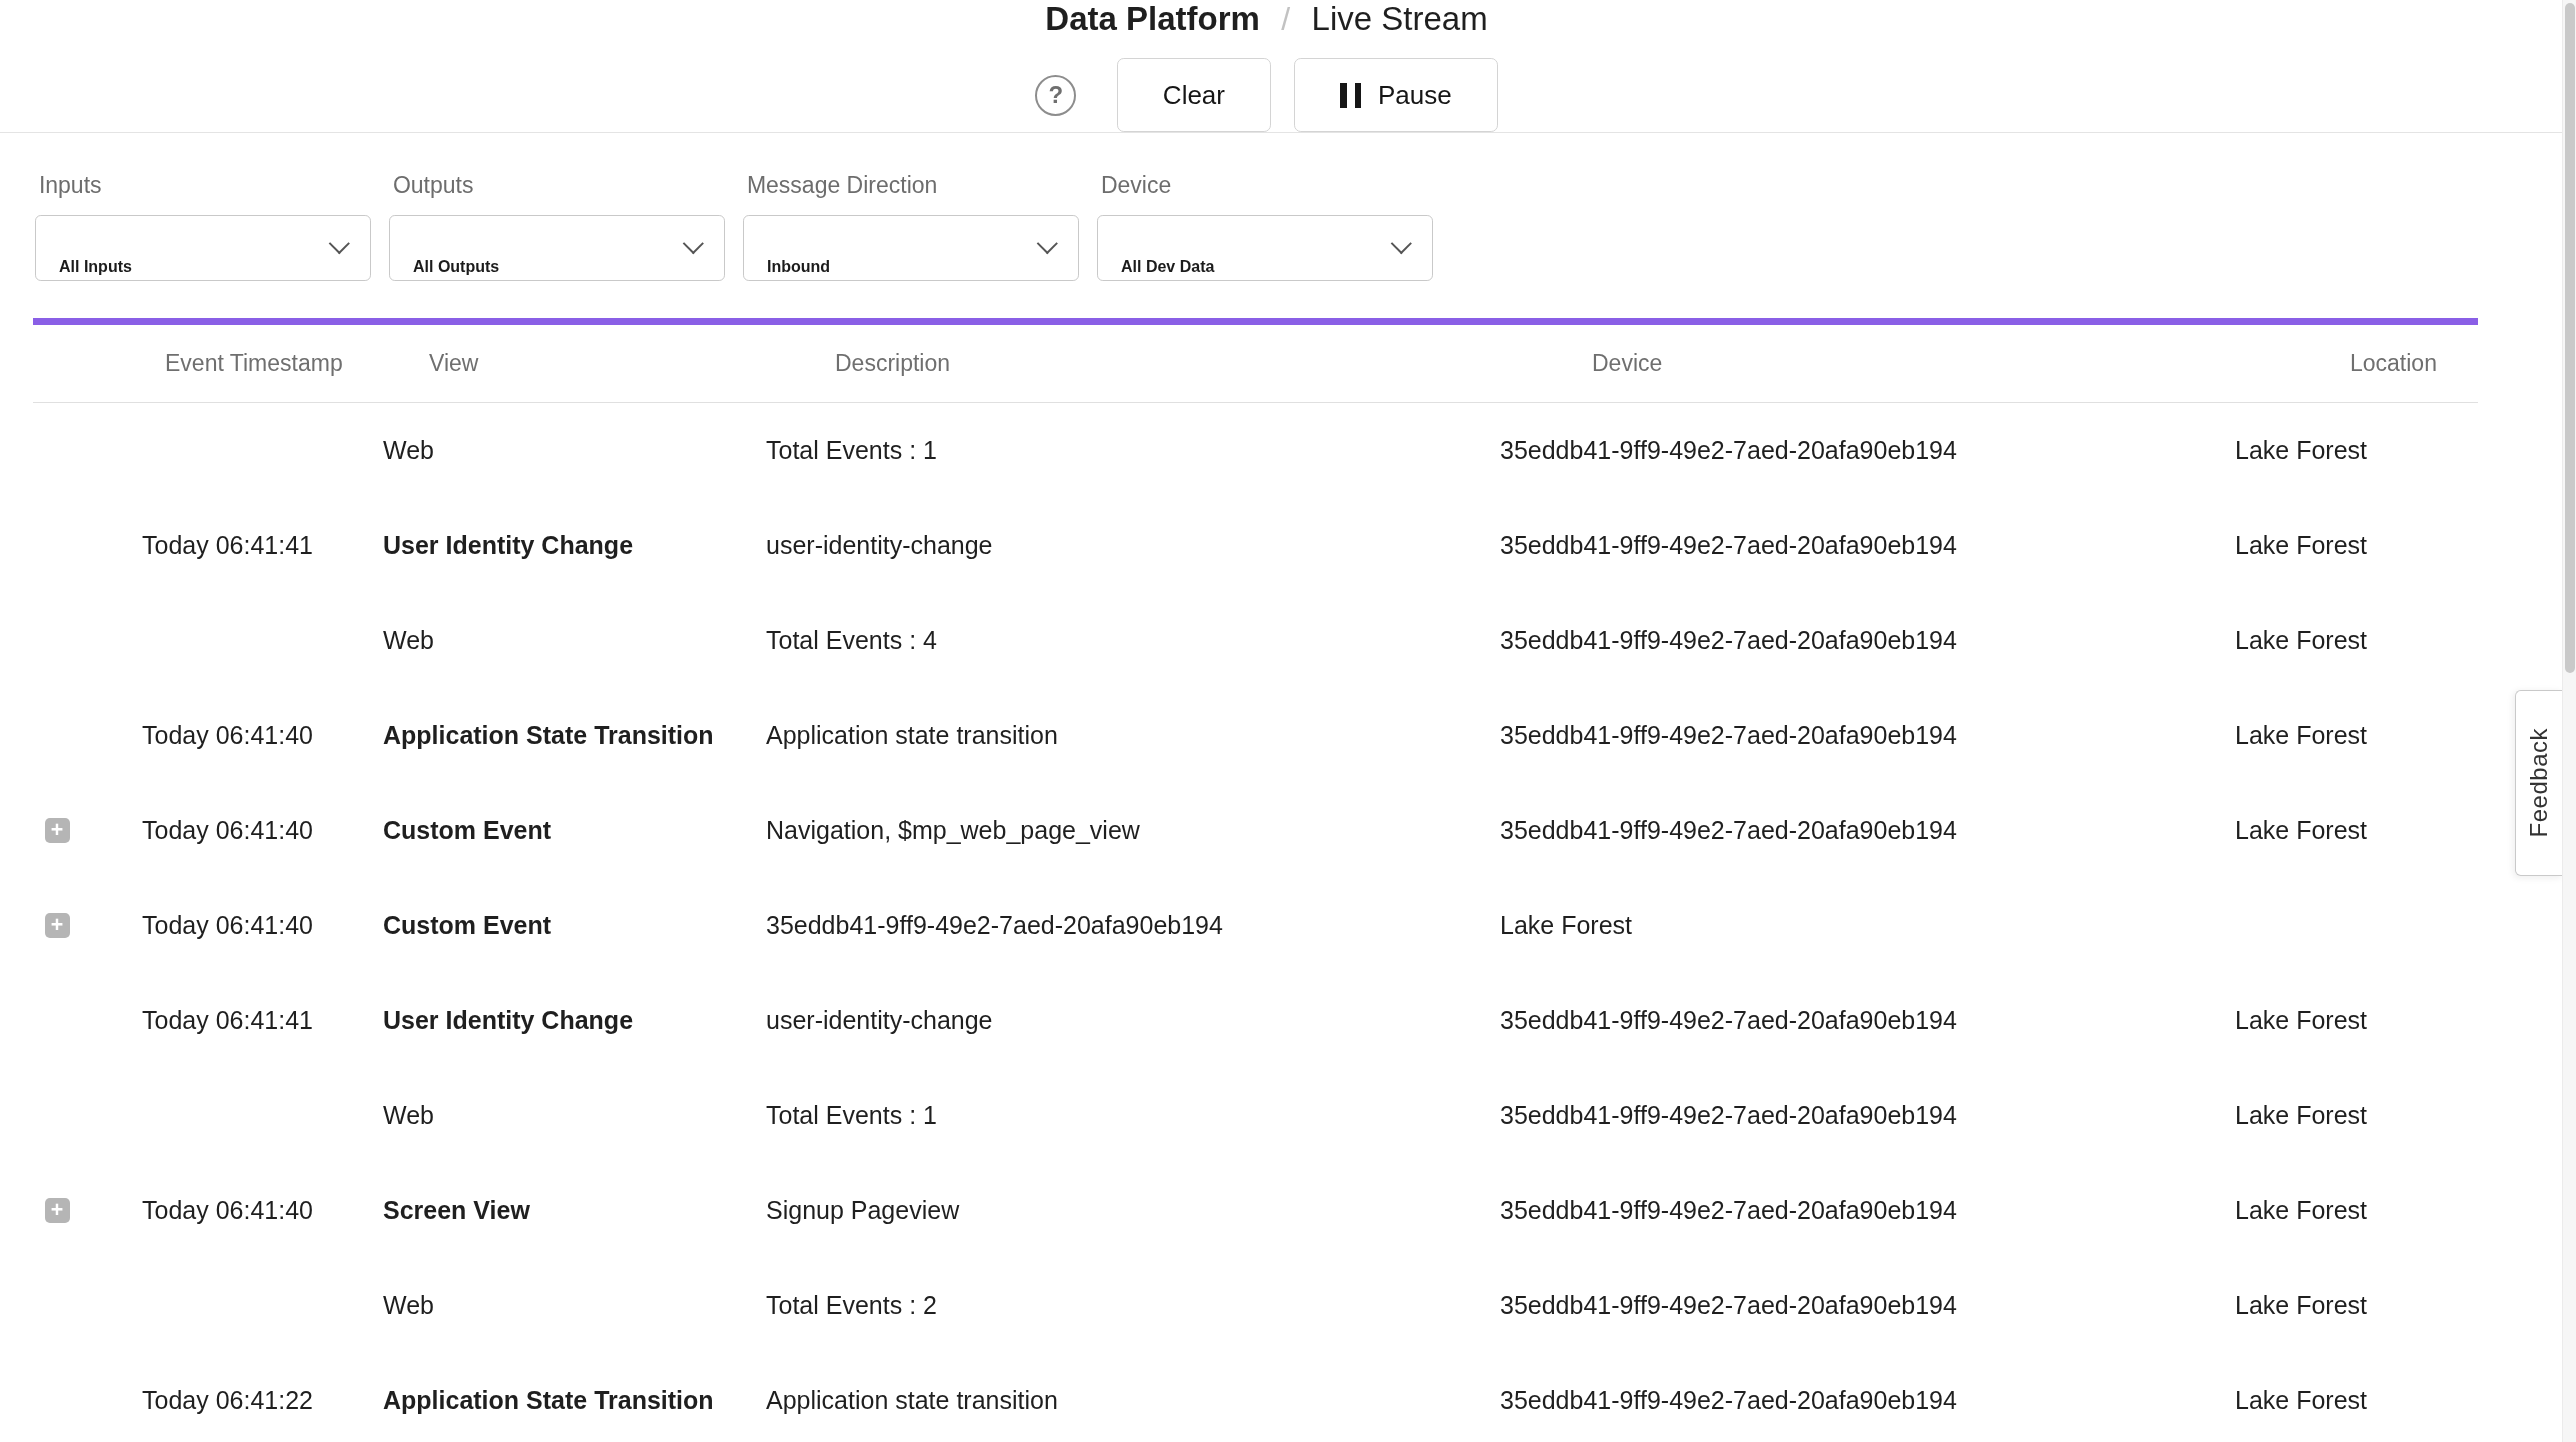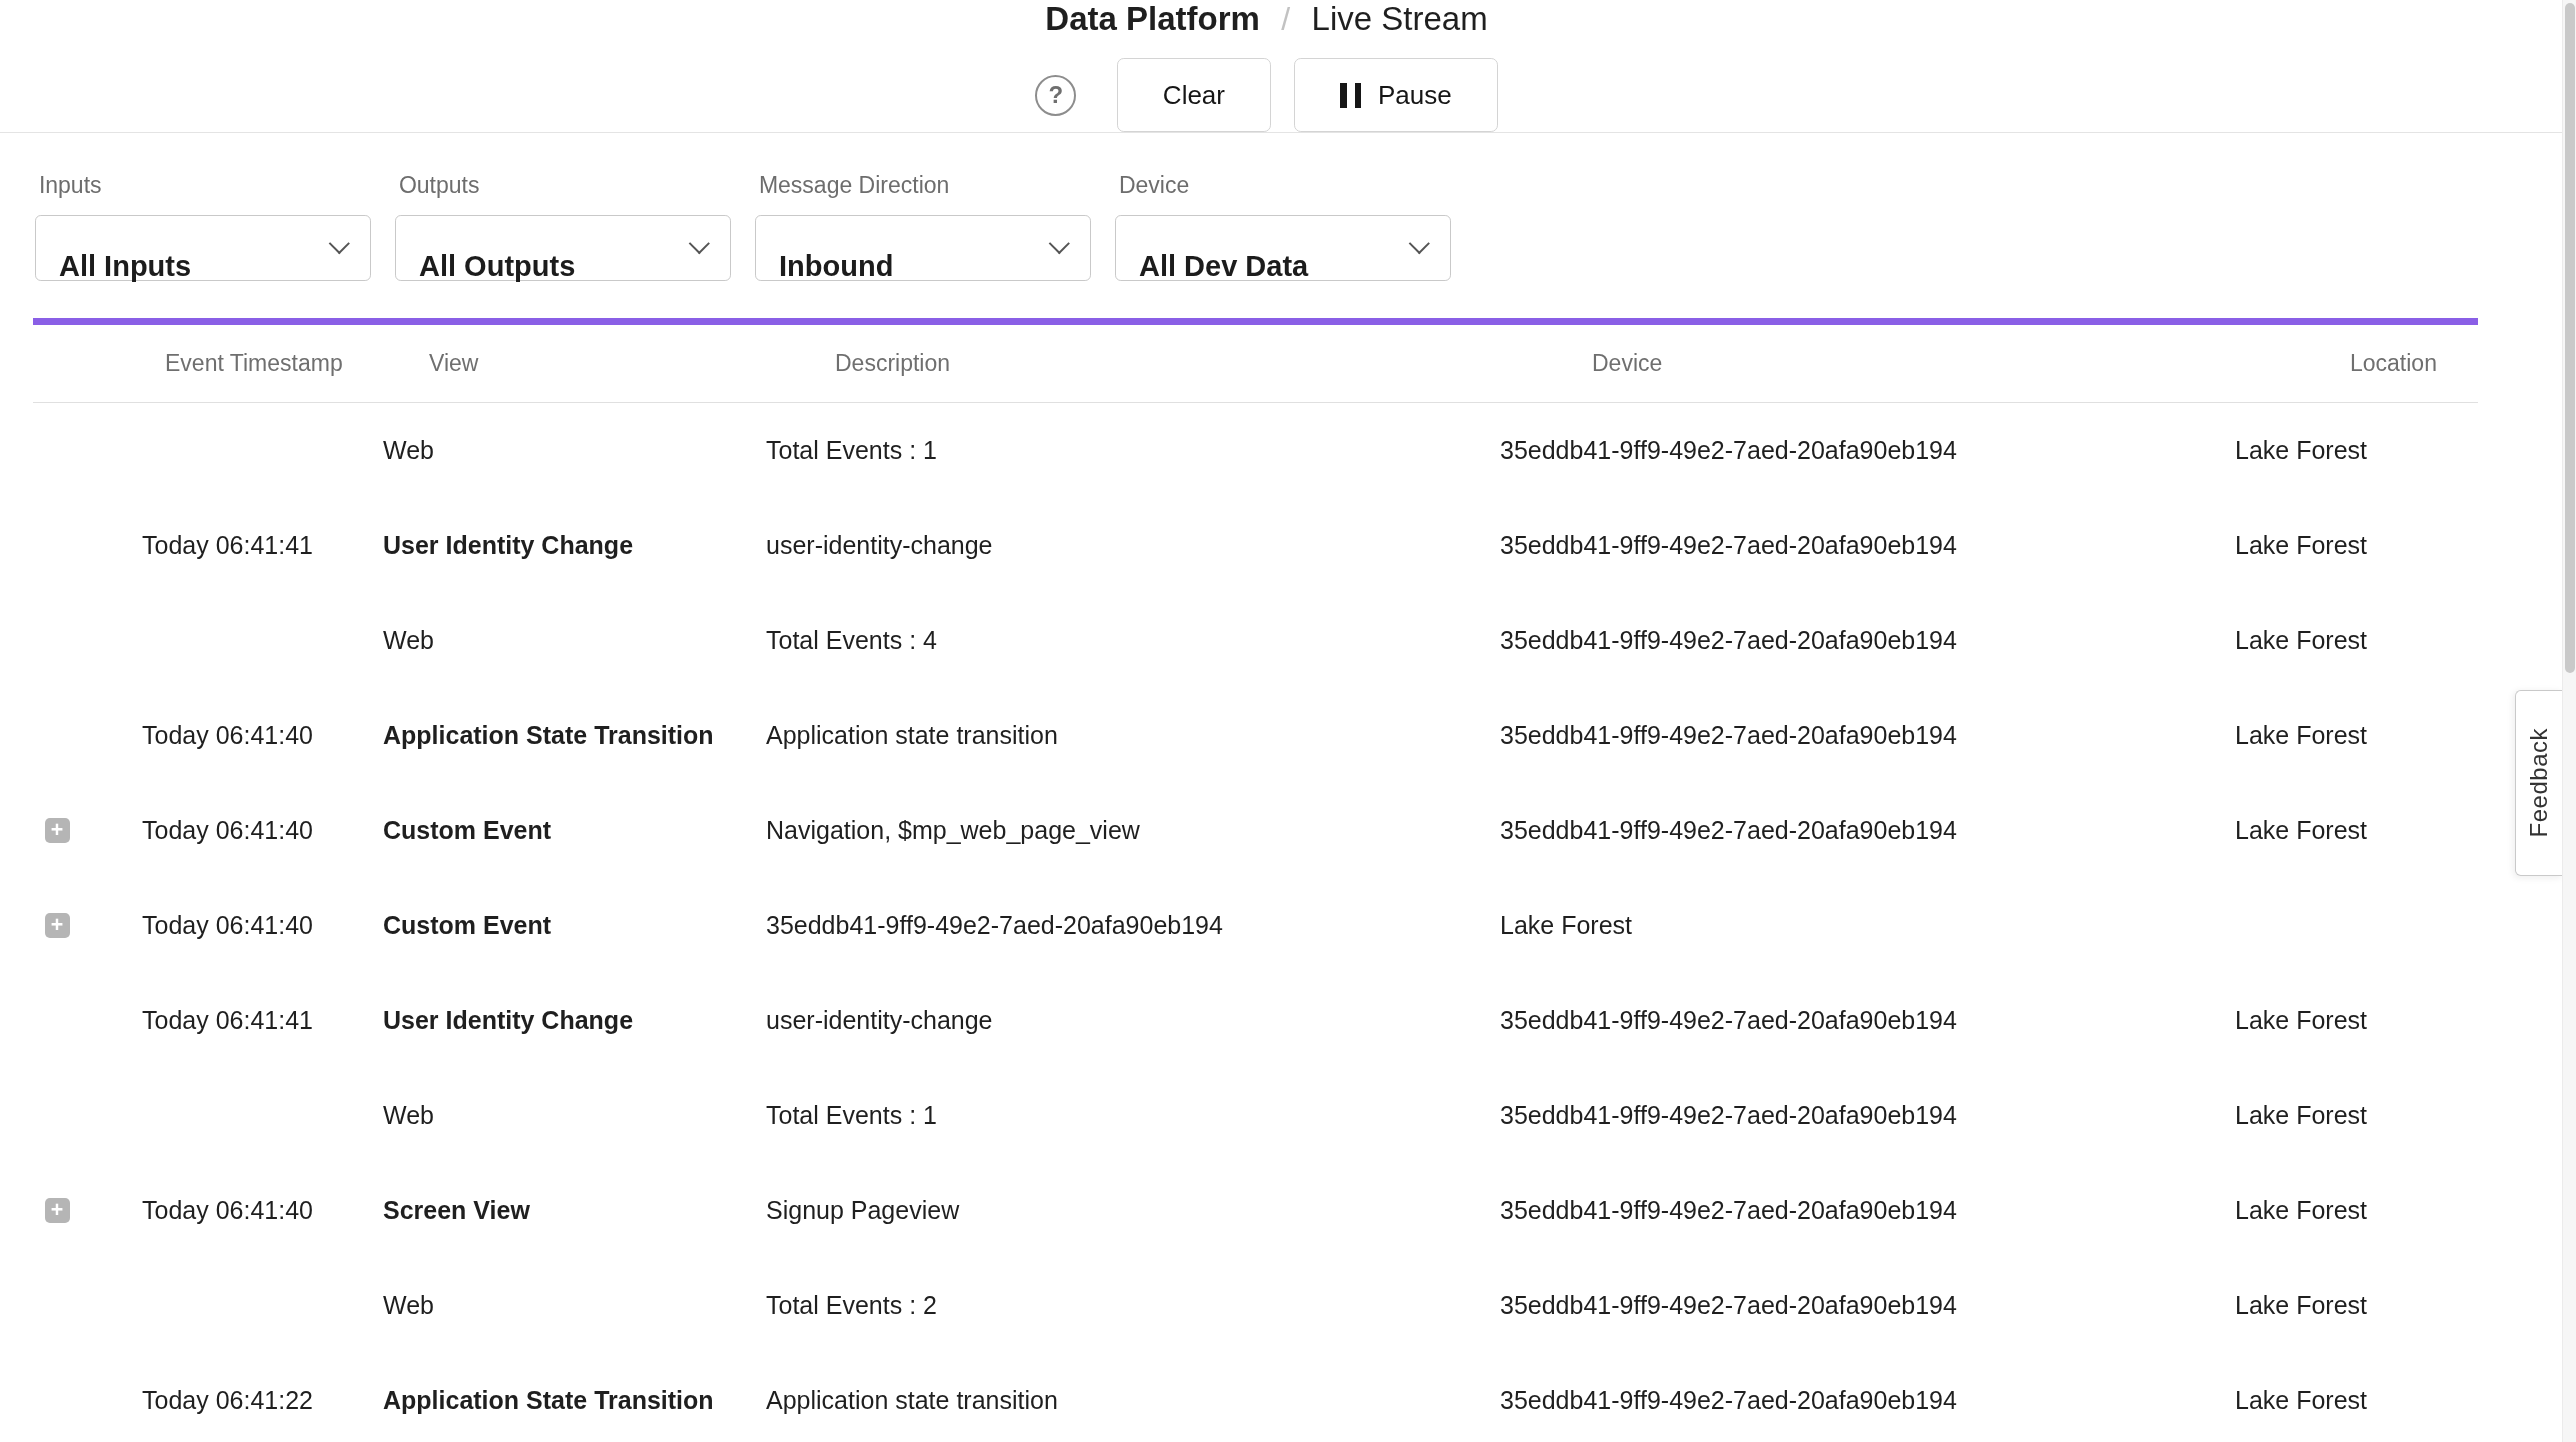--- a/index.html
+++ b/index.html
@@ -27,28 +27,28 @@
   .btn {
     display:flex; align-items:center; justify-content:center; gap:16.5px;
     height:74px; padding:0 45px; background:#fff; border:1px solid #d4d4d4;
     border-radius:6.8px; font-size:26px; font-weight:400; font-family:inherit;
     color:#161616; cursor:pointer;
   }
   .pause-bars { display:inline-flex; gap:7.8px; }
   .pause-bars i { display:block; width:6.8px; height:25px; background:#161616; }
 
   
-  .filters { display:flex; gap:24px; padding:39px 0 0 35px; }
+  .filters { display:flex; gap:18px; padding:39px 0 0 35px; }
   .filter-label { font-size:23px; color:#6d6d6d; margin-bottom:15.5px; padding-left:3.9px; }
   .filter-select {
     width:336px; height:66px; border:1px solid #c9c9c9; border-radius:5.8px;
     display:flex; align-items:center; justify-content:space-between;
     padding:0 23px; cursor:pointer; background:#fff;
   }
-  .filter-value { font-size:29px; font-weight:700; color:#1c1c1c; white-space:nowrap;margin-top:38px; }
+  .filter-value { font-size:16px; font-weight:700; color:#1c1c1c; white-space:nowrap;margin-top:38px; }
   .chevron {
     width:14.6px; height:14.6px; border-right:2.9px solid #555; border-bottom:2.9px solid #555;
     transform:rotate(45deg); margin-top:-8.7px; flex:0 0 auto;
   }
 
   
   .accent-bar { height:7.8px; background:var(--accent,#8a5fe6); margin:37px 98px 0 33px; }
 
   
   .table { margin:0 98px 0 33px; }

